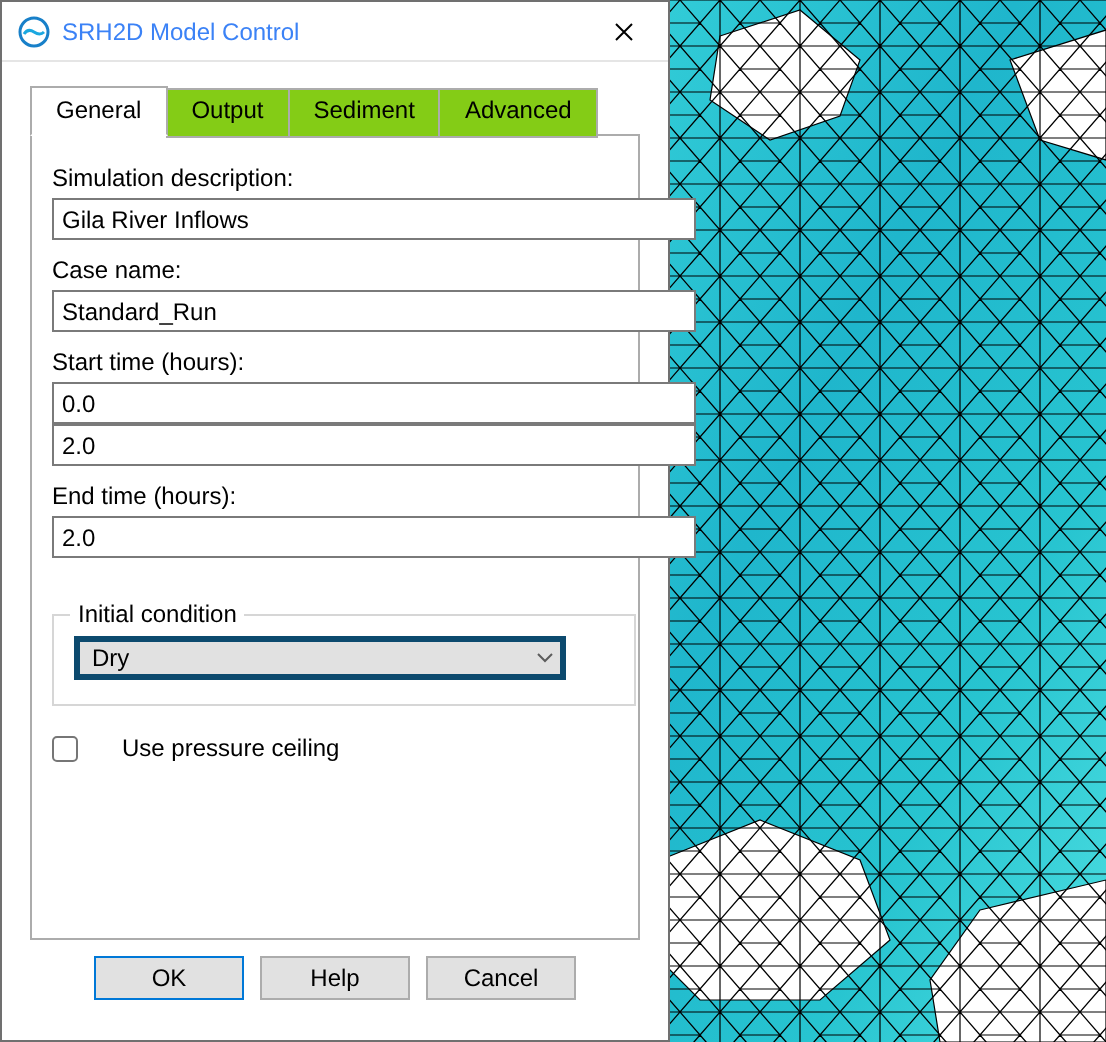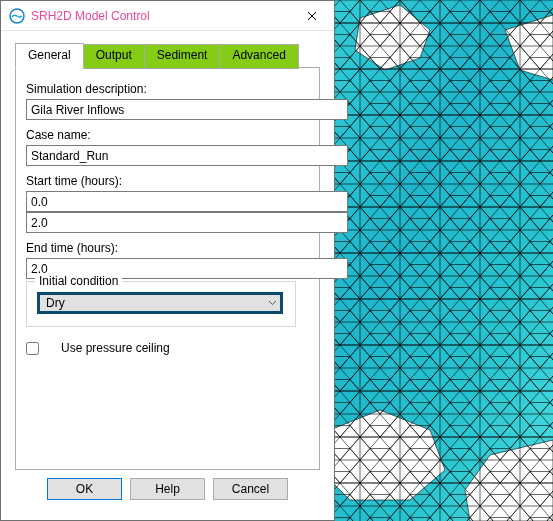--- a/index.html
+++ b/index.html
@@ -38,21 +38,21 @@
     border-bottom: 1px solid #e5e5e5;
     background: #fff;
   }
   .titlebar .app-icon {
     width: 16px; height: 16px;
     margin-right: 6px;
   }
   .titlebar .title {
     flex: 1;
     font-size: 12px;
-    color: #ec4899;
+    color: #3b82f6;
   }
   .titlebar .close-btn {
     width: 45px;
     height: 29px;
     display: flex;
     align-items: center;
     justify-content: center;
     cursor: pointer;
   }
   .body-area {
@@ -99,24 +99,24 @@
   .text-input {
     width: 322px;
     height: 21px;
     border: 1px solid #7a7a7a;
     font-family: Liberation Sans, sans-serif;
     font-size: 12px;
     padding: 6px 4px;
     background: #fff;
   }
   .fieldset {
-    margin-top: 2px;
+    margin-top: 28px;
     border: 1px solid #d6d6d6;
     padding: 10px 10px 12px 10px;
-    width: 270px;
+    width: 292px;
     position: relative;
   }
   .fieldset .legend {
     position: absolute;
     top: -8px;
     left: 8px;
     background: #fff;
     padding: 0 4px;
     font-size: 12px;
   }

